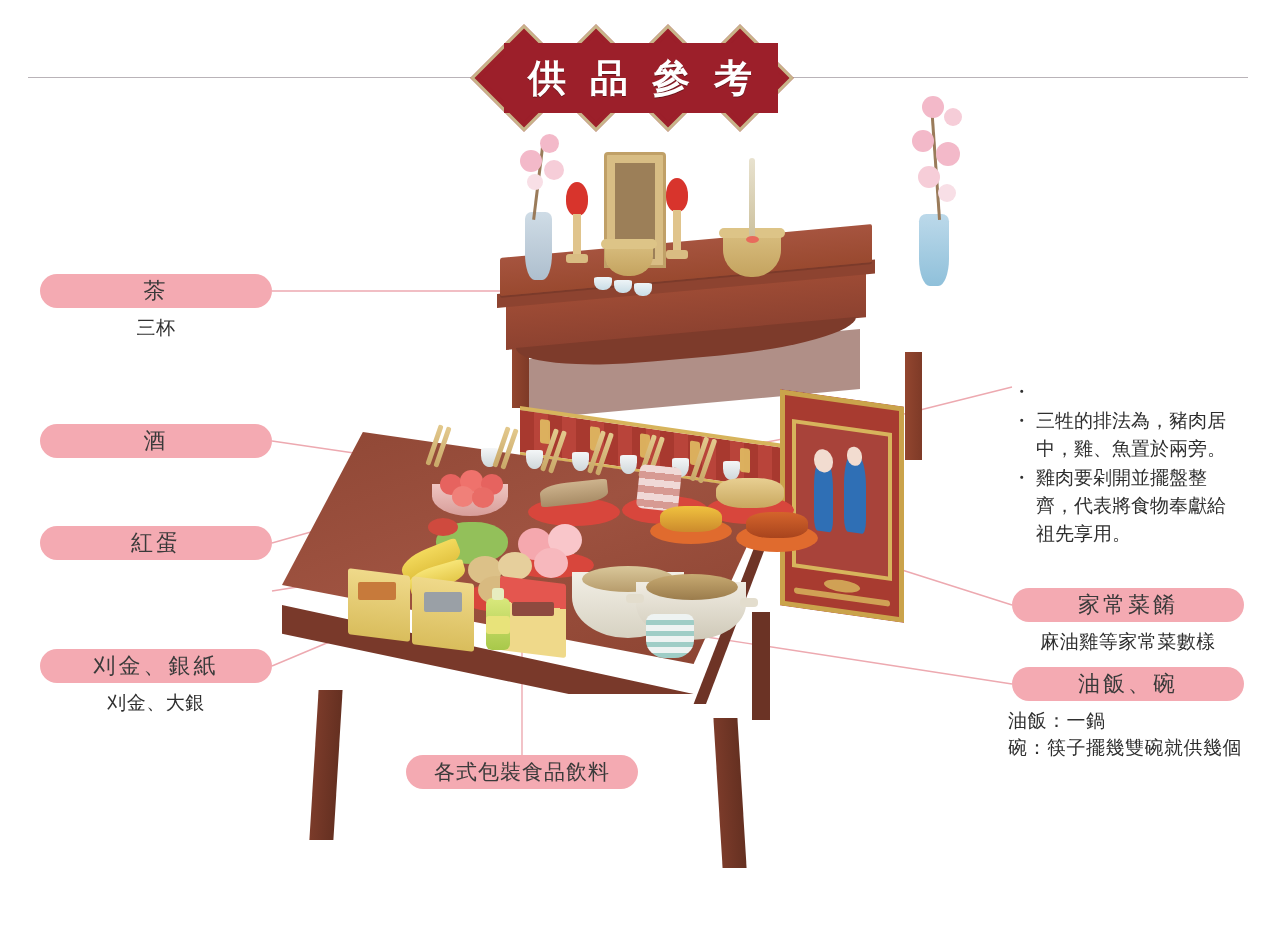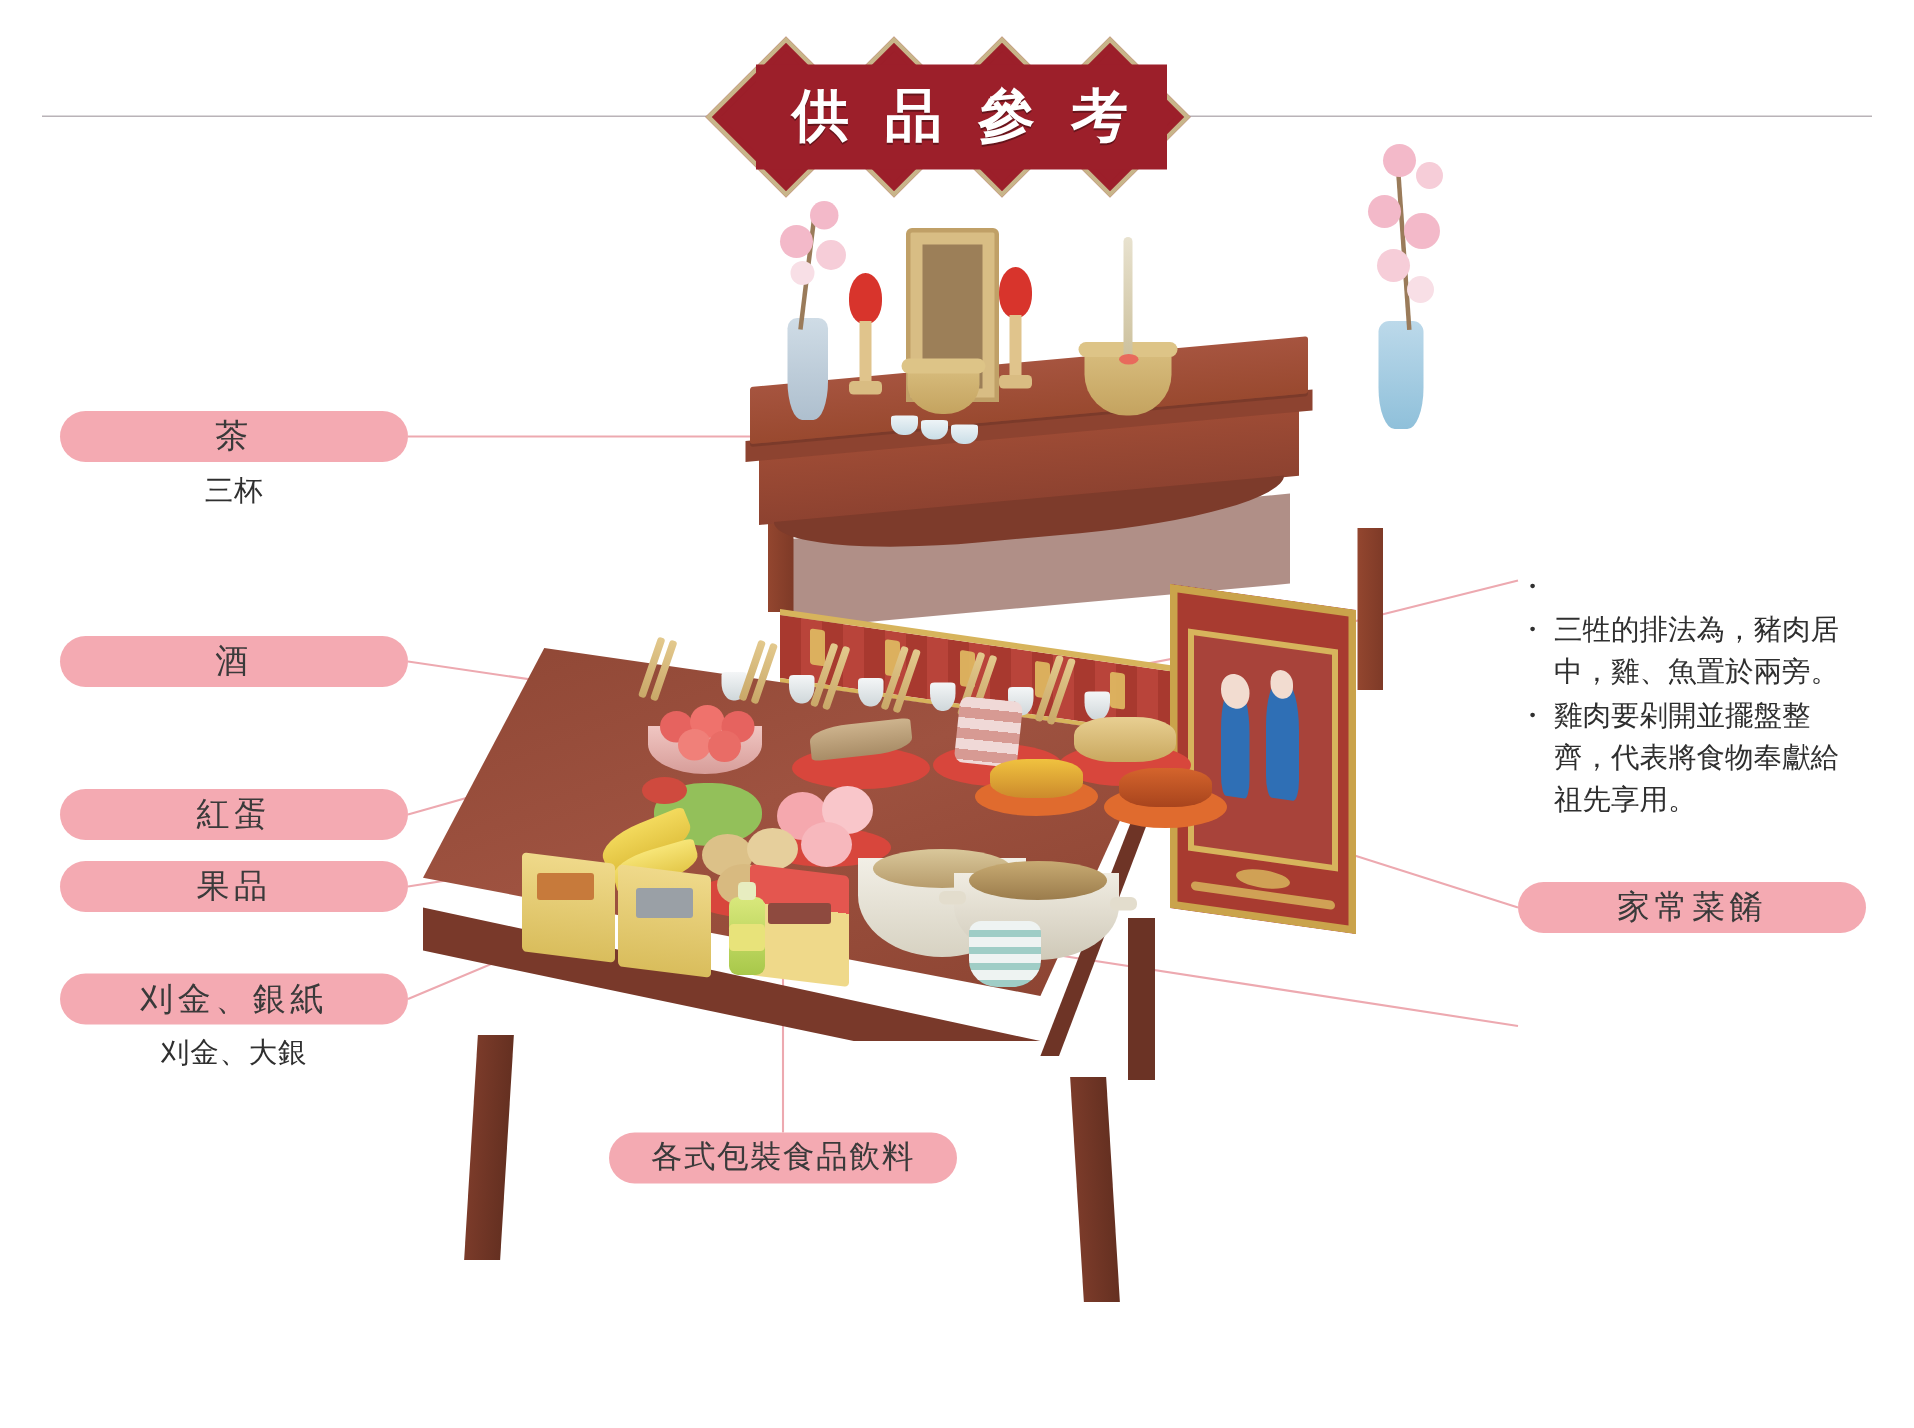--- a/index.html
+++ b/index.html
@@ -378,21 +378,20 @@
 
   <div class="lblock" style="left:40px;top:424px;width:232px;">
     <div class="pill">酒</div>
   </div>
 
   <div class="lblock" style="left:40px;top:526px;width:232px;">
     <div class="pill">紅蛋</div>
   </div>
 
   <div class="lblock" style="left:40px;top:574px;width:232px;">
-    <div class="pill">果品</div>
   </div>
 
   <div class="lblock" style="left:406px;top:755px;width:232px;">
     <div class="pill" style="font-size:21px;letter-spacing:1px;">各式包裝食品飲料</div>
   </div>
 
   <div class="lblock" style="left:40px;top:649px;width:232px;">
     <div class="pill">刈金、銀紙</div>
     <div class="cap">刈金、大銀</div>
   </div>
@@ -408,16 +407,22 @@
       </div>
       <div class="bi">
         <span class="dot">・</span>
         <span class="btx">雞肉要剁開並擺盤整齊，代表將食物奉獻給祖先享用。</span>
       </div>
     </div>
   </div>
 
   <div class="lblock" style="left:1012px;top:588px;width:232px;">
     <div class="pill">家常菜餚</div>
-  </div>
-
+    <div class="cap">麻油雞等家常菜數樣</div>
+  </div>
+
+  <div class="lblock" style="left:1012px;top:667px;width:232px;">
+    <div class="pill">油飯、碗</div>
+    <div class="cap l" style="margin-left:-4px;">油飯：一鍋</div>
+    <div class="cap l" style="margin-top:0;margin-left:-4px;">碗：筷子擺幾雙碗就供幾個</div>
+  </div>
 
 </div>
 
 </body></html>

